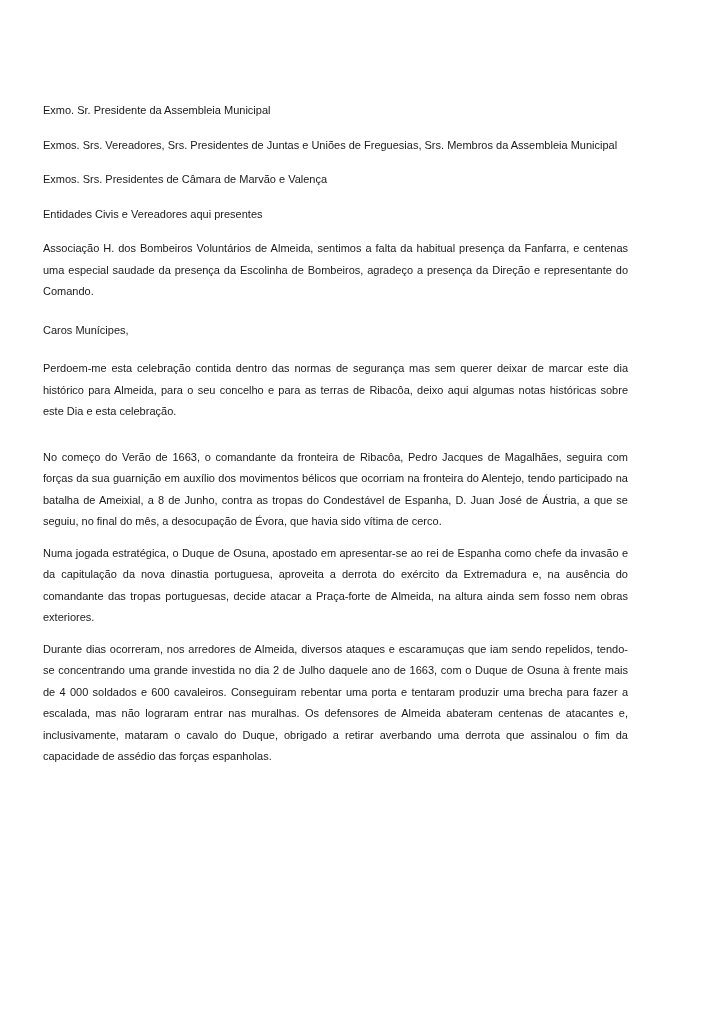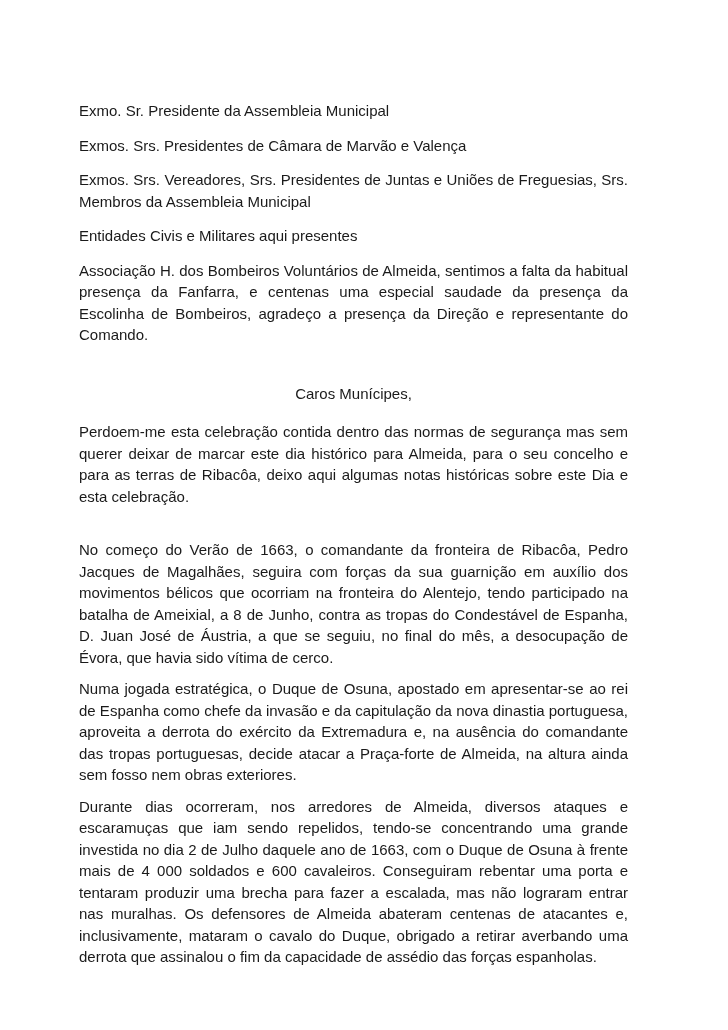--- a/index.html
+++ b/index.html
@@ -7,59 +7,59 @@
     margin: 0;
     padding: 0;
     background: #ffffff;
   }
   .page {
     position: relative;
     width: 664px;
     height: 1030px;
     box-sizing: border-box;
     background: #ffffff;
-    padding: 100px 36px 0 79px;
+    padding: 100px 36px 0 43px;
     overflow: hidden;
     font-family: "Liberation Sans", sans-serif;
-    font-size: 15px;
+    font-size: 11px;
     line-height: 21.5px;
     color: #1a1a1a;
     -webkit-font-smoothing: antialiased;
   }
   .para {
     margin: 0 0 13px 0;
     text-align: justify;
     text-justify: inter-word;
   }
   .body-para {
     margin: 0 0 10px 0;
     text-align: justify;
     text-justify: inter-word;
   }
   .greeting {
-    margin-top: 37px;
+    margin-top: 17px;
     margin-bottom: 17px;
-    text-align: center;
+    text-align: left;
   }
   .gap-md {
-    margin-top: 32px;
+    margin-top: 24px;
   }
 </style>
 </head>
 <body>
 
 <div class="page">
 
   <p class="para">Exmo. Sr. Presidente da Assembleia Municipal</p>
 
+  <p class="para">Exmos. Srs. Vereadores, Srs. Presidentes de Juntas e Uniões de Freguesias, Srs. Membros da Assembleia Municipal</p>
+
   <p class="para">Exmos. Srs. Presidentes de Câmara de Marvão e Valença</p>
 
-  <p class="para">Exmos. Srs. Vereadores, Srs. Presidentes de Juntas e Uniões de Freguesias, Srs. Membros da Assembleia Municipal</p>
-
-  <p class="para">Entidades Civis e Militares aqui presentes</p>
+  <p class="para">Entidades Civis e Vereadores aqui presentes</p>
 
   <p class="para">Associação H. dos Bombeiros Voluntários de Almeida, sentimos a falta da habitual presença da Fanfarra, e centenas uma especial saudade da presença da Escolinha de Bombeiros, agradeço a presença da Direção e representante do Comando.</p>
 
 
 
   <p class="para greeting">Caros Munícipes,</p>
 
   <p class="body-para">Perdoem-me esta celebração contida dentro das normas de segurança mas sem querer deixar de marcar este dia histórico para Almeida, para o seu concelho e para as terras de Ribacôa, deixo aqui algumas notas históricas sobre este Dia e esta celebração.</p>
 
   <p class="body-para gap-md">No começo do Verão de 1663, o comandante da fronteira de Ribacôa, Pedro Jacques de Magalhães, seguira com forças da sua guarnição em auxílio dos movimentos bélicos que ocorriam na fronteira do Alentejo, tendo participado na batalha de Ameixial, a 8 de Junho, contra as tropas do Condestável de Espanha, D. Juan José de Áustria, a que se seguiu, no final do mês, a desocupação de Évora, que havia sido vítima de cerco.</p>

